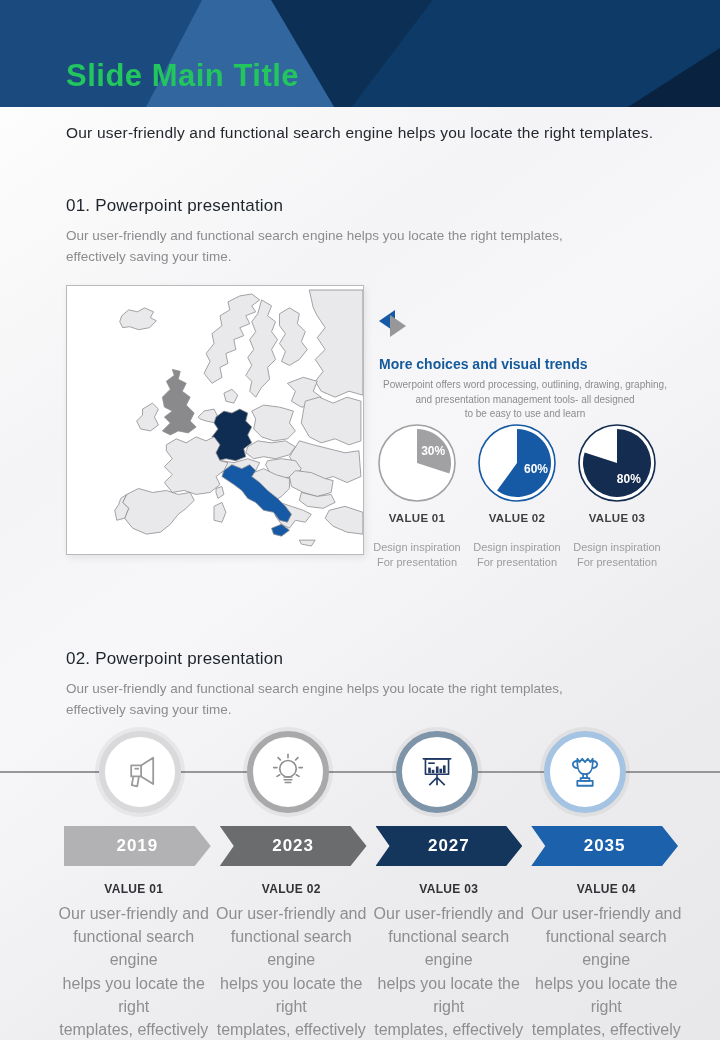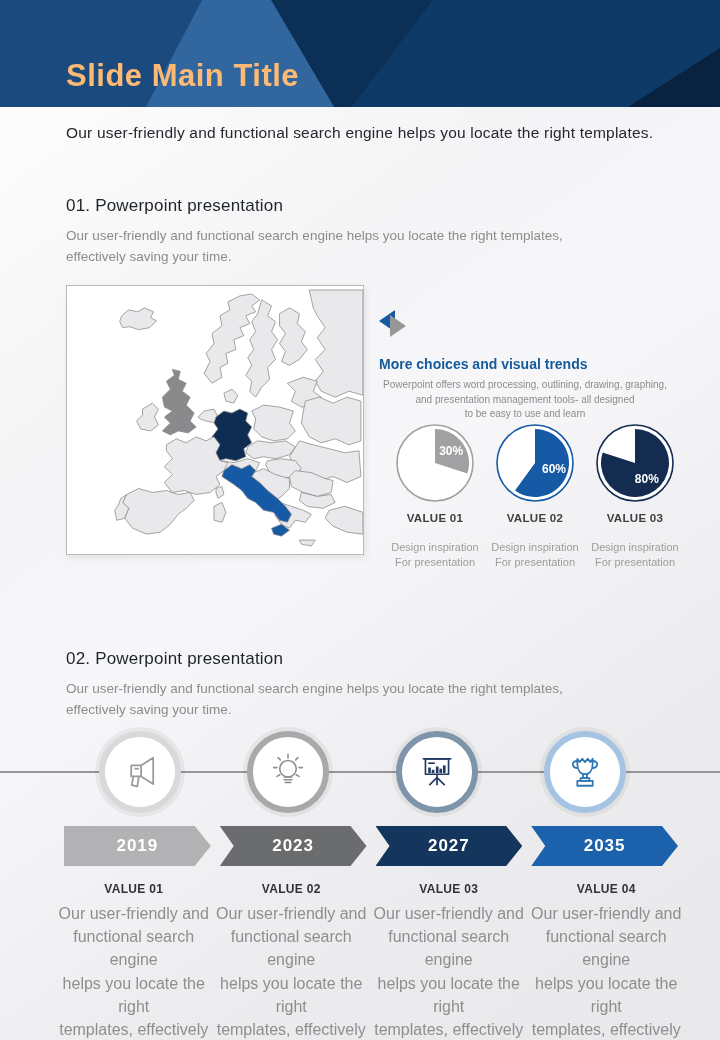--- a/index.html
+++ b/index.html
@@ -9,39 +9,39 @@
     position:relative; width:720px; height:1040px; overflow:hidden;
     background:linear-gradient(145deg,#fdfdfd 6%,#f4f4f6 32%,#f7f7f9 48%,#ececee 75%,#e8e8ea 100%);
   }
   
   .banner { position:absolute; left:0; top:0; width:720px; height:107px; background:#1a4a7e; overflow:hidden; }
   .banner .shape { position:absolute; inset:0; }
   .tri-light  { background:#31669f; clip-path:polygon(202px 0,271px 0,334px 107px,146px 107px); }
   .tri-dark1  { background:#0c3055; clip-path:polygon(271px 0,433px 0,352px 107px,334px 107px); }
   .tri-navy2  { background:#0d3a66; clip-path:polygon(433px 0,720px 0,720px 107px,352px 107px); }
   .tri-darkest{ background:#08223f; clip-path:polygon(720px 48px,720px 107px,628px 107px); }
-  .main-title { position:absolute; left:66px; top:58px; color:#fdba74; font-size:31px; font-weight:800; letter-spacing:.5px; }
+  .main-title { position:absolute; left:66px; top:58px; color:#22c55e; font-size:31px; font-weight:800; letter-spacing:.5px; }
   
   .subtitle { position:absolute; left:66px; top:124px; font-size:15.5px; color:#24282e; letter-spacing:.2px; }
   .sec-heading { position:absolute; font-size:17px; font-weight:400; color:#1e242b; letter-spacing:.2px; }
   .sec-desc { position:absolute; font-size:13.5px; line-height:1.55; color:#8c8c8e; white-space:pre-line; }
   
   .map-box { position:absolute; left:66px; top:285px; width:298px; height:270px; background:#ffffff;
              border:1px solid #b9b9bb; box-shadow:2px 3px 7px rgba(0,0,0,.08); }
   .map-box svg { width:100%; height:100%; display:block; }
   .country { fill:#e9e9eb; stroke:#8e8e90; stroke-width:.8; stroke-linejoin:round; }
   
   .callout { position:absolute; left:379px; top:310px; width:292px; }
   .callout-arrows { display:flex; align-items:flex-start; height:30px; }
   .tri-back { width:0; height:0; border-top:11px solid transparent; border-bottom:11px solid transparent; border-right:16px solid #1659a5; }
   .tri-fwd  { width:0; height:0; border-top:11px solid transparent; border-bottom:11px solid transparent; border-left:16px solid #97979a; margin-left:-5px; margin-top:5px; }
   .callout-heading { margin-top:16px; font-size:14px; font-weight:800; color:#155a9b; }
   .callout-body { margin-top:6px; font-size:10px; line-height:1.45; color:#8c8c8e; white-space:pre-line;text-align:center; }
   
-  .pies { position:absolute; left:385px; top:423px; width:300px; display:flex; }
+  .pies { position:absolute; left:367px; top:423px; width:300px; display:flex; }
   .pie-cell { width:100px; text-align:center; }
   .pie-cell svg { width:80px; height:80px; display:block; margin:0 auto; }
   .pie-pct { font-size:12px; font-weight:bold; fill:#ffffff; font-family:"Liberation Sans",sans-serif; }
   .pie-label { margin-top:9px; font-size:11.5px; font-weight:800; color:#3f3f41; letter-spacing:.3px; }
   .pie-caption { margin-top:16px; font-size:11px; line-height:1.35; color:#9c9c9e; white-space:pre-line; }
   
   .timeline-line { position:absolute; left:0; right:0; top:771px; height:2px; background:#97979a; }
   .tl-circle { position:absolute; top:731px; width:82px; height:82px; border-radius:50%;
                background:#ffffff; border:6px solid #ccc; box-shadow:0 0 0 4px rgba(0,0,0,.05);
                display:flex; align-items:center; justify-content:center; }

